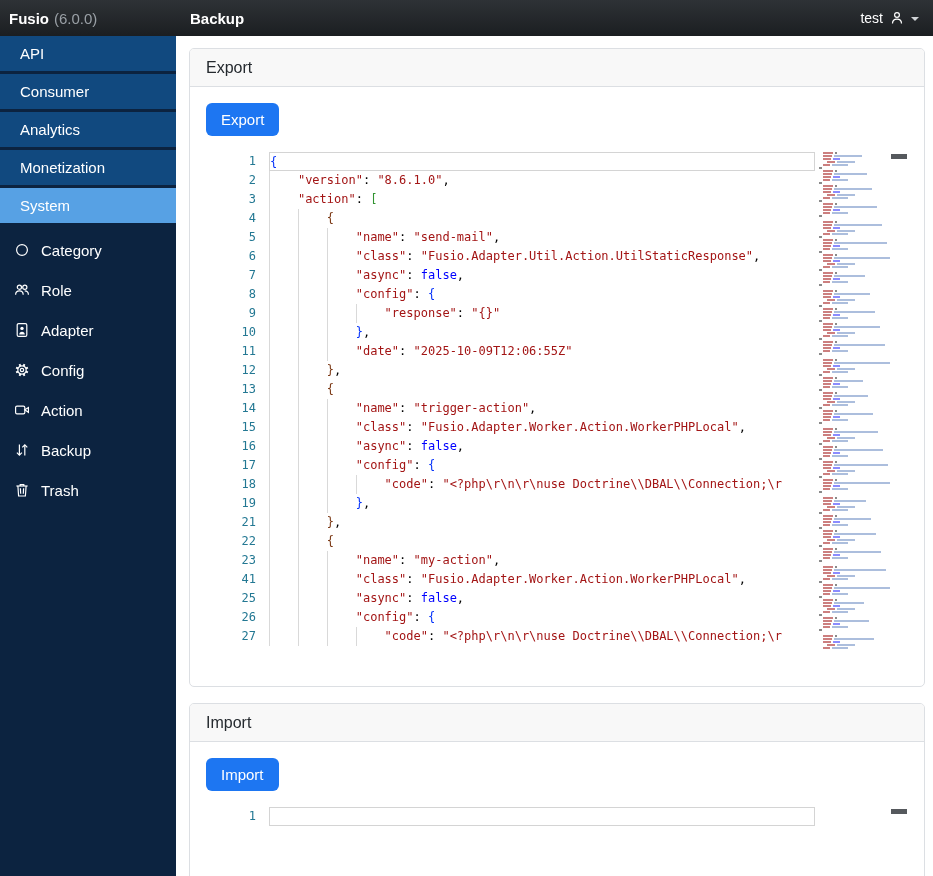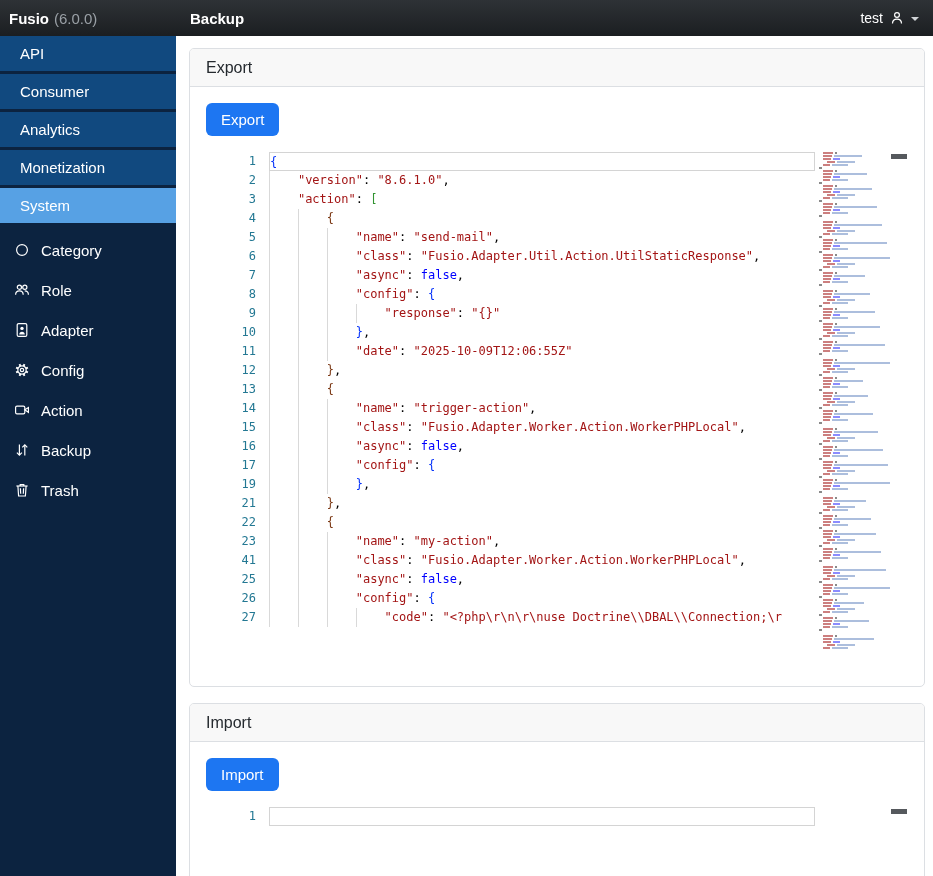--- a/index.html
+++ b/index.html
@@ -232,20 +232,24 @@
             </div>
             <div class="cl">
               <span class="ln">16</span>
               <span class="lc"><i class="g" style="left:0ch"></i><i class="g" style="left:4ch"></i><i class="g" style="left:8ch"></i>            <span class="tk-key">"async"</span>: <span class="tk-kw">false</span>,</span>
             </div>
             <div class="cl">
               <span class="ln">17</span>
               <span class="lc"><i class="g" style="left:0ch"></i><i class="g" style="left:4ch"></i><i class="g" style="left:8ch"></i>            <span class="tk-key">"config"</span>: <span style="color:#0431fa">{</span></span>
             </div>
             <div class="cl">
+              <span class="ln">18</span>
+              <span class="lc"><i class="g" style="left:0ch"></i><i class="g" style="left:4ch"></i><i class="g" style="left:8ch"></i><i class="g" style="left:12ch"></i>                <span class="tk-key">"code"</span>: <span class="tk-str">"&lt;?php\r\n\r\nuse Doctrine\\DBAL\\Connection;\r</span></span>
+            </div>
+            <div class="cl">
               <span class="ln">19</span>
               <span class="lc"><i class="g" style="left:0ch"></i><i class="g" style="left:4ch"></i><i class="g" style="left:8ch"></i>            <span style="color:#0431fa">}</span>,</span>
             </div>
             <div class="cl">
               <span class="ln">21</span>
               <span class="lc"><i class="g" style="left:0ch"></i><i class="g" style="left:4ch"></i>        <span style="color:#7b3814">}</span>,</span>
             </div>
             <div class="cl">
               <span class="ln">22</span>
               <span class="lc"><i class="g" style="left:0ch"></i><i class="g" style="left:4ch"></i>        <span style="color:#7b3814">{</span></span>

